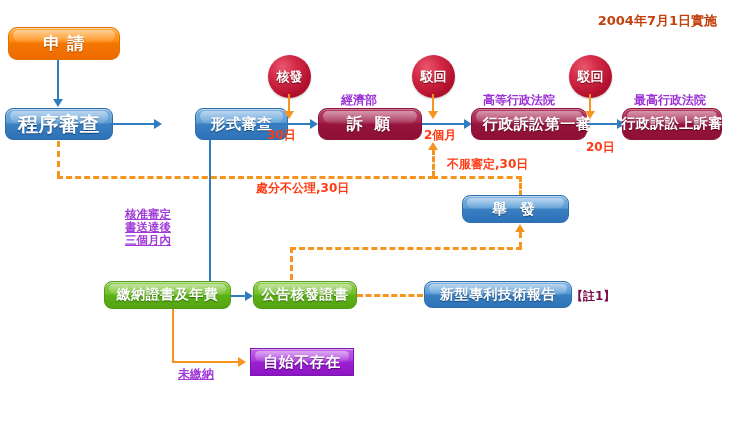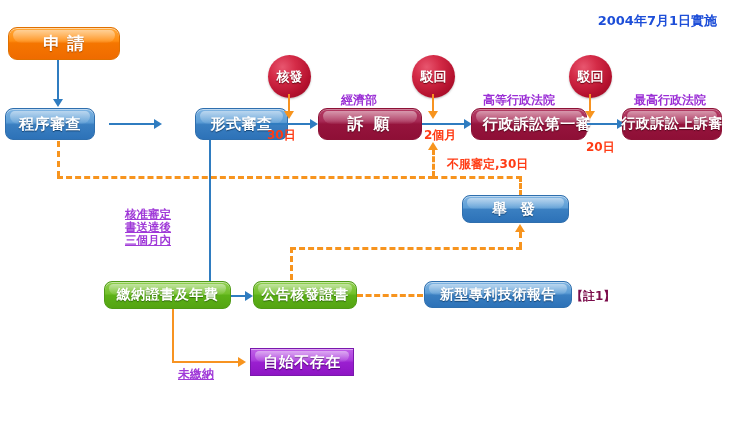--- a/index.html
+++ b/index.html
@@ -19,21 +19,21 @@
   
   .n-blue{border-radius:8px;border:1px solid #2f6fae;
     background:linear-gradient(to bottom,#7fb4e2 0%,#5d9ed6 44%,#3a7fc1 52%,#2d72b8 100%);
     box-shadow:inset 0 1px 0 rgba(255,255,255,.5);
     text-shadow:0 1px 1px rgba(10,50,90,.75);}
 
   
   .n-crimson{border-radius:9px;border:1px solid #8d1136;
     background:linear-gradient(to bottom,#b33a63 0%,#a82b56 40%,#96143d 50%,#8e0f36 100%);
     box-shadow:inset 0 1px 0 rgba(255,255,255,.35);
-    text-shadow:0 1px 1px rgba(70,0,20,.8);font-family:Liberation Serif, serif;}
+    text-shadow:0 1px 1px rgba(70,0,20,.8);}
 
   
   .n-green{border-radius:8px;border:1px solid #4f9b16;
     background:linear-gradient(to bottom,#8fce4f 0%,#74c12c 44%,#5cb117 52%,#54a412 100%);
     box-shadow:inset 0 1px 0 rgba(255,255,255,.5);
     text-shadow:0 1px 1px rgba(30,80,0,.7);}
 
   
   .n-purple{border-radius:0;border:1px solid #7a18ad;
     background:linear-gradient(to bottom,#c060e8 0%,#ad3fdd 42%,#9a1fd0 52%,#8e15c4 100%);
@@ -67,35 +67,35 @@
   .ar-d-blue{border-left:5px solid transparent;border-right:5px solid transparent;border-top:8px solid #2f7cc0;}
   .ar-r-orange{border-top:5px solid transparent;border-bottom:5px solid transparent;border-left:8px solid #f7941e;}
   .ar-d-orange{border-left:5px solid transparent;border-right:5px solid transparent;border-top:8px solid #f7941e;}
   .ar-u-orange{border-left:5px solid transparent;border-right:5px solid transparent;border-bottom:8px solid #f7941e;}
 
   .lbl{position:absolute;white-space:nowrap;font-weight:bold;}
   .lbl-red{color:#ff3b14;}
   .lbl-purple{color:#9b2fd6;}
   .lbl-violet{color:#a03ad8;text-decoration:underline;}
   .lbl-note{color:#7a0b4a;}
-  .lbl-date{color:#1d4ed8;}
+  .lbl-date{color:#c2410c;}
 </style>
 </head>
 <body>
 
 <div id="canvas">
 
   <div class="lbl lbl-date" style="right:12px;top:12px;font-size:13px;">2004年7月1日實施</div>
 
   <div class="node n-orange" style="left:8px;top:27px;width:112px;height:33px;font-size:17px;">申 請</div>
 
   <div class="ln v-blue" style="left:57px;top:60px;height:40px;"></div>
   <div class="arrow ar-d-blue" style="left:53px;top:99px;"></div>
 
-  <div class="node n-blue" style="left:5px;top:108px;width:90px;height:32px;font-size:15px;">程序審查</div>
+  <div class="node n-blue" style="left:5px;top:108px;width:108px;height:32px;font-size:20px;">程序審查</div>
 
   <div class="ln h-blue" style="left:109px;top:123px;width:45px;"></div>
   <div class="arrow ar-r-blue" style="left:154px;top:119px;"></div>
 
   <div class="node n-blue" style="left:163px;top:108px;width:93px;height:32px;font-size:15px;margin-left:32px;">形式審查</div>
 
   <div class="ln h-blue" style="left:256px;top:123px;width:56px;"></div>
   <div class="arrow ar-r-blue" style="left:310px;top:119px;"></div>
   <div class="lbl lbl-red" style="left:267px;top:127px;font-size:12px;">30日</div>
 
@@ -123,20 +123,21 @@
 
   <div class="ball" style="left:569px;top:55px;width:43px;height:43px;font-size:13px;">駁回</div>
   <div class="ln v-orange" style="left:589px;top:94px;height:18px;"></div>
   <div class="arrow ar-d-orange" style="left:585px;top:111px;"></div>
 
   <div class="lbl lbl-purple" style="left:634px;top:92px;font-size:12px;">最高行政法院</div>
   <div class="node n-crimson" style="left:622px;top:108px;width:100px;height:32px;font-size:14px;">行政訴訟上訴審</div>
 
   <div class="ln vd-orange" style="left:57px;top:141px;height:36px;"></div>
   <div class="ln hd-orange" style="left:57px;top:176px;width:377px;"></div>
+  <div class="lbl lbl-red" style="left:256px;top:180px;font-size:12px;">處分不公理,30日</div>
 
   <div class="ln vd-orange" style="left:432px;top:149px;height:28px;"></div>
   <div class="arrow ar-u-orange" style="left:428px;top:142px;"></div>
 
   <div class="lbl lbl-red" style="left:447px;top:156px;font-size:12px;">不服審定,30日</div>
   <div class="ln hd-orange" style="left:432px;top:176px;width:90px;"></div>
   <div class="ln vd-orange" style="left:519px;top:176px;height:20px;"></div>
 
   <div class="node n-blue" style="left:462px;top:195px;width:107px;height:28px;font-size:15px;letter-spacing:4px;">舉 發</div>
 

